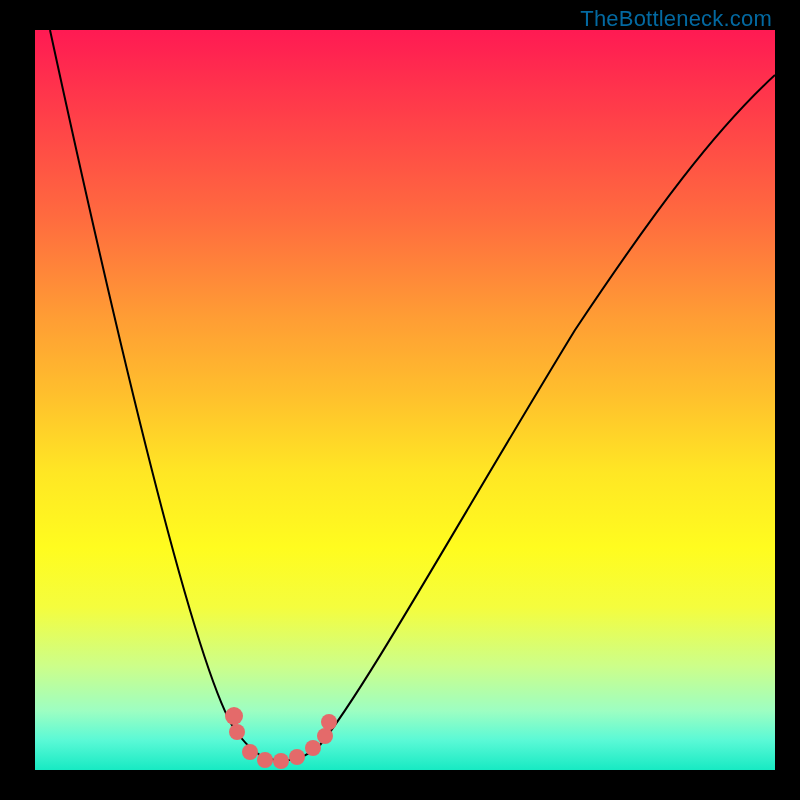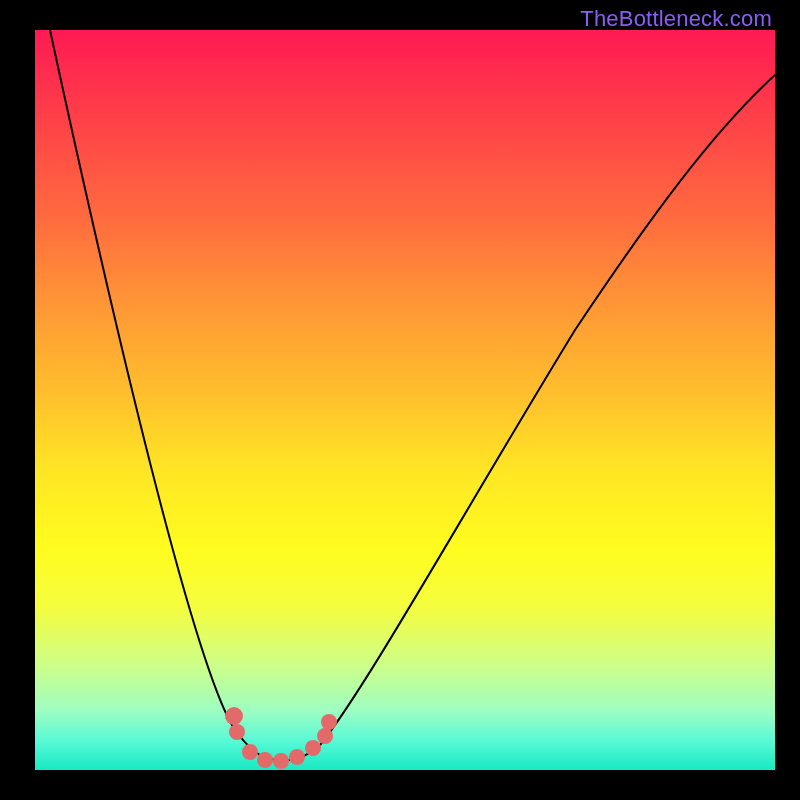--- a/index.html
+++ b/index.html
@@ -38,21 +38,21 @@
       #ccfe8a 86%,
       #9dfec2 92%,
       #5af9d6 96%,
       #17eac3 100%
     );
   }
   .watermark {
     position: absolute;
     right: 28px;
     top: 6px;
-    color: #8b5cf6;
+    color: #0369a1;
     font-size: 22px;
     font-weight: 500;
     letter-spacing: 0.2px;
   }
   svg.curve-layer {
     position: absolute;
     left: 0;
     top: 0;
     width: 740px;
     height: 740px;

